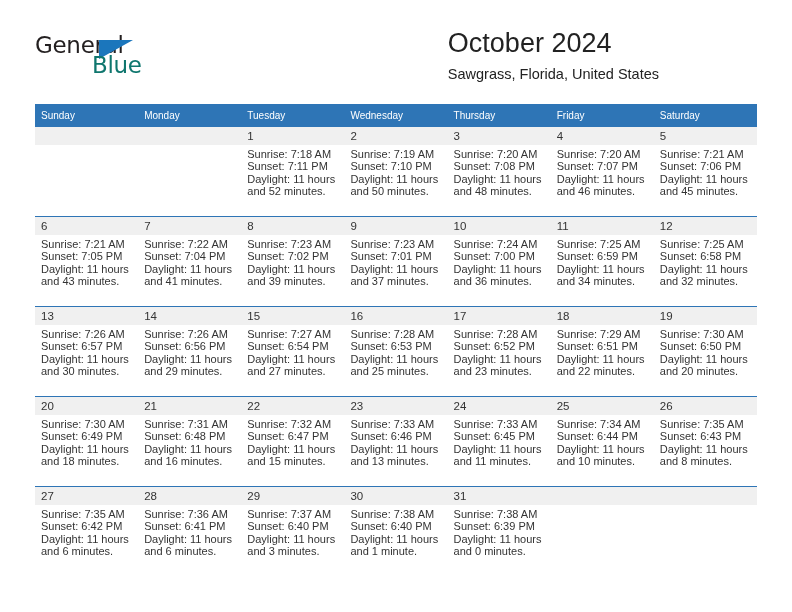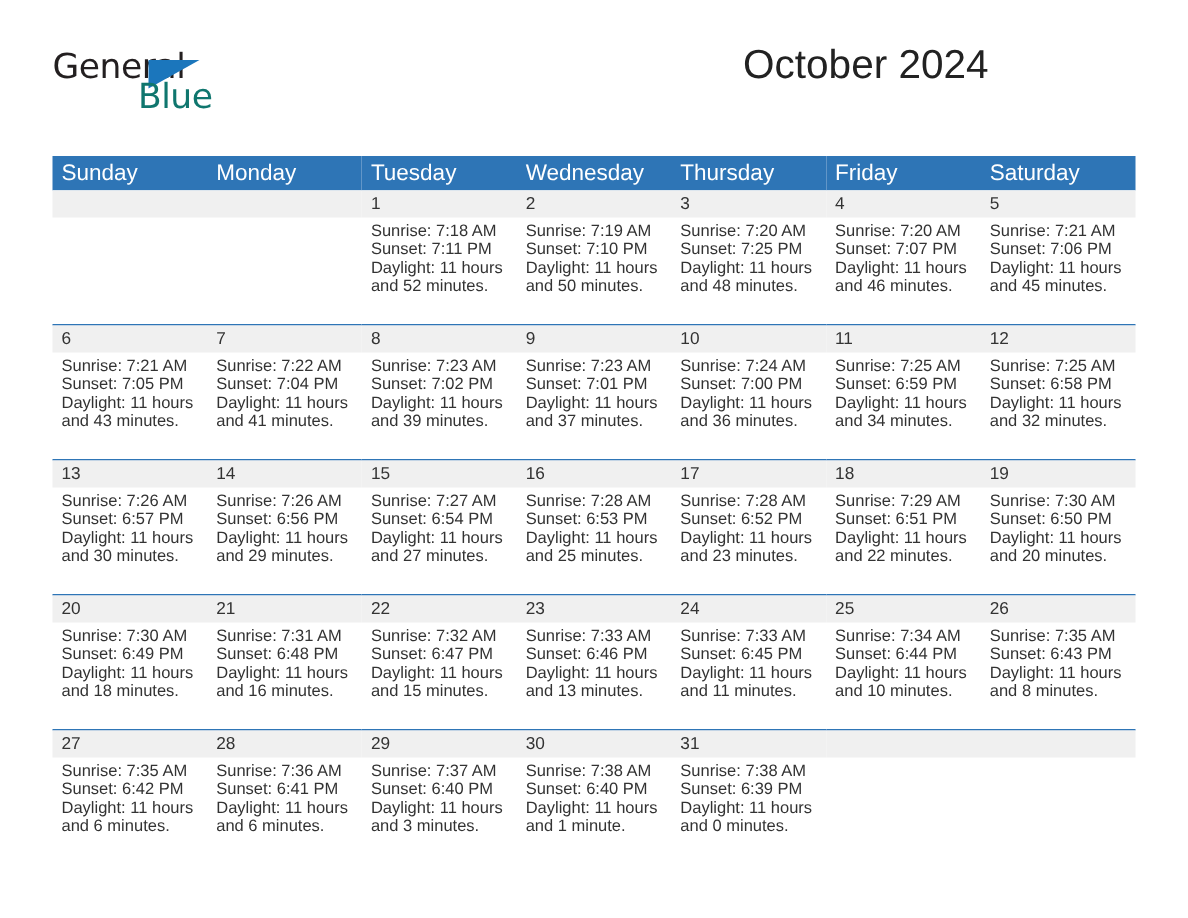--- a/index.html
+++ b/index.html
@@ -92,21 +92,21 @@
     position: absolute;
     left: 35px;
     top: 104px;
     width: 722px;
     border-collapse: collapse;
     table-layout: fixed;
   }
   .calendar th {
     background: #2e75b6;
     color: #ffffff;
-    font-size: 15px;
+    font-size: 10px;
     font-weight: 400;
     text-align: left;
     padding: 5px 0 5px 6px;
     height: 11px;
     line-height: 13px;
   }
   .calendar td {
     vertical-align: top;
     padding: 0;
     border-top: 1.3px solid #2e75b6;
@@ -152,20 +152,21 @@
   <div class="header">
 
     <div class="logo">
       <span class="logo-general">General</span>
       <span class="logo-tri"></span>
       <span class="logo-blue">Blue</span>
     </div>
 
     <div class="title-block">
       <div class="cal-title">October 2024</div>
+      <div class="cal-subtitle">Sawgrass, Florida, United States</div>
     </div>
 
   </div>
 
   <table class="calendar">
     <thead>
       <tr>
         <th>Sunday</th>
         <th>Monday</th>
         <th>Tuesday</th>
@@ -208,21 +209,21 @@
                 <div>Daylight: 11 hours</div>
                 <div>and 50 minutes.</div>
               </div>
             </div>
           </td>
           <td>
             <div class="daycell">
               <div class="daynum">3</div>
               <div class="details">
                 <div>Sunrise: 7:20 AM</div>
-                <div>Sunset: 7:25 PM</div>
+                <div>Sunset: 7:08 PM</div>
                 <div>Daylight: 11 hours</div>
                 <div>and 48 minutes.</div>
               </div>
             </div>
           </td>
           <td>
             <div class="daycell">
               <div class="daynum">4</div>
               <div class="details">
                 <div>Sunrise: 7:20 AM</div>

